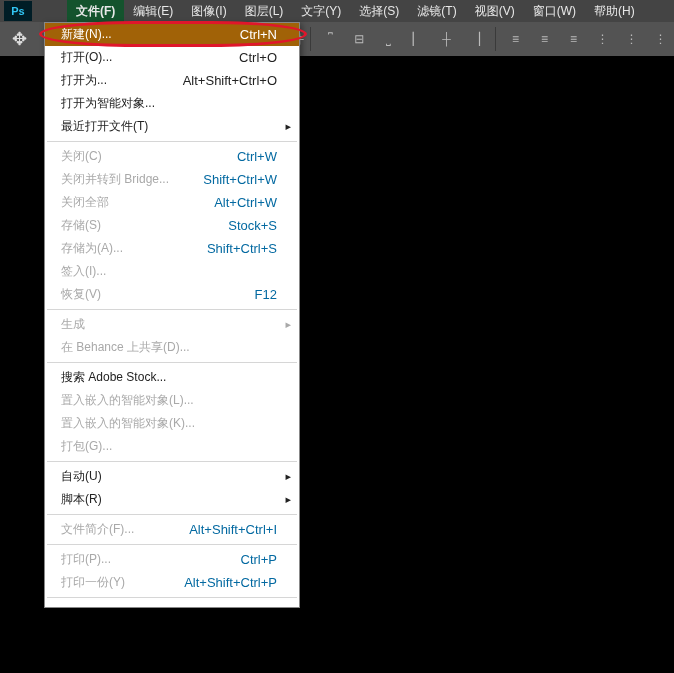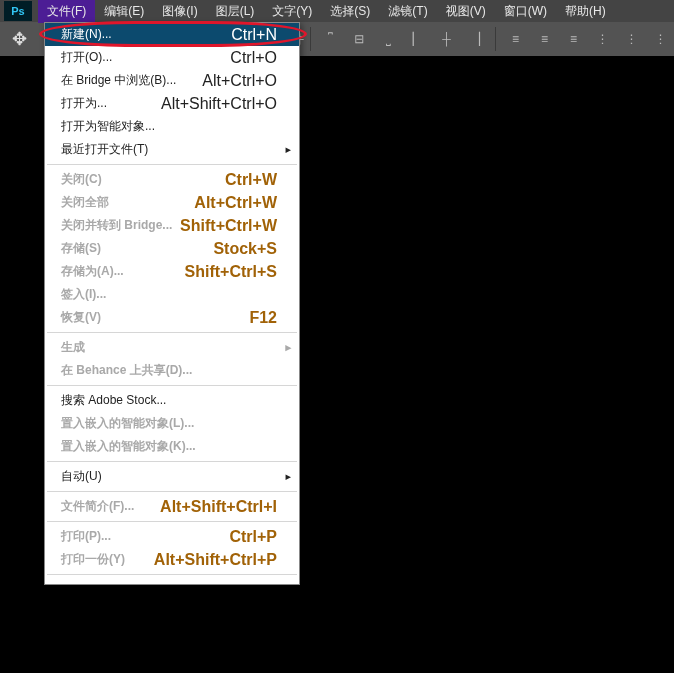--- a/index.html
+++ b/index.html
@@ -11,38 +11,40 @@
     color: #e8e8e8;
     overflow: hidden;
     position: relative;
   }
   .menubar {
     display: flex;
     align-items: center;
     background: #444444;
     height: 22px;
     padding-left: 4px;
+    gap: 29px;
   }
   .ps-logo {
     width: 28px; height: 20px;
     background: #001d26;
     display: flex; align-items: center; justify-content: center;
     margin-right: 6px;
     flex-shrink: 0;
   }
   .ps-logo span {
     color: #31c5f4; font-weight: bold; font-size: 11px;
   }
   .menu-item {
     padding: 3px 9px;
     cursor: default;
     white-space: nowrap;
   }
   .menu-item.active {
-    background: #4c1d95;
+    background: #14532d;
+    font-weight: bold;
   }
   .toolbar {
     display: flex;
     align-items: center;
     background: #535353;
     height: 34px;
     padding-left: 6px;
     gap: 2px;
   }
   .tool-btn {
@@ -72,32 +74,31 @@
   .dd-row {
     display: flex;
     justify-content: space-between;
     align-items: center;
     padding: 3px 22px 3px 16px;
     font-size: 12px;
     line-height: 17px;
     position: relative;
   }
   .dd-row.highlight {
-    background: #0c4a6e;
+    background: #a16207;
     color: #fff;
   }
   .dd-row.disabled {
     color: #a9a9a9;
-    font-weight: bold;
   }
   .dd-row .shortcut {
     color: inherit;
-    font-size: 16px;
-  }
-  .dd-row.disabled .shortcut { color:#a16207; }
+    font-size: 13px;
+  }
+  .dd-row.disabled .shortcut { color:#0369a1; }
   .dd-sep {
     height: 1px;
     background: #d6d6d6;
     margin: 3px 2px;
   }
   .dd-row.has-sub::after {
     content: "▸";
     position: absolute;
     right: 8px;
     font-size: 11px;
@@ -184,47 +185,43 @@
 <div class="dropdown" id="dropdown">
     <div class="dd-row highlight">
       <span>新建(N)...</span>
       <span class="shortcut">Ctrl+N</span>
     </div>
     <div class="dd-row">
       <span>打开(O)...</span>
       <span class="shortcut">Ctrl+O</span>
     </div>
     <div class="dd-row">
-      <span>在 Bridge 中浏览(B)...</span>
-      <span class="shortcut">Alt+Ctrl+O</span>
-    </div>
-    <div class="dd-row">
       <span>打开为...</span>
       <span class="shortcut">Alt+Shift+Ctrl+O</span>
     </div>
     <div class="dd-row">
       <span>打开为智能对象...</span>
     </div>
     <div class="dd-row has-sub">
       <span>最近打开文件(T)</span>
     </div>
     <div class="dd-sep"></div>
     <div class="dd-row disabled">
       <span>关闭(C)</span>
       <span class="shortcut">Ctrl+W</span>
     </div>
     <div class="dd-row disabled">
+      <span>关闭并转到 Bridge...</span>
+      <span class="shortcut">Shift+Ctrl+W</span>
+    </div>
+    <div class="dd-row disabled">
       <span>关闭全部</span>
       <span class="shortcut">Alt+Ctrl+W</span>
     </div>
     <div class="dd-row disabled">
-      <span>关闭并转到 Bridge...</span>
-      <span class="shortcut">Shift+Ctrl+W</span>
-    </div>
-    <div class="dd-row disabled">
       <span>存储(S)</span>
       <span class="shortcut">Stock+S</span>
     </div>
     <div class="dd-row disabled">
       <span>存储为(A)...</span>
       <span class="shortcut">Shift+Ctrl+S</span>
     </div>
     <div class="dd-row disabled">
       <span>签入(I)...</span>
     </div>
@@ -242,24 +239,30 @@
     <div class="dd-sep"></div>
     <div class="dd-row">
       <span>搜索 Adobe Stock...</span>
     </div>
     <div class="dd-row disabled">
       <span>置入嵌入的智能对象(L)...</span>
     </div>
     <div class="dd-row disabled">
       <span>置入嵌入的智能对象(K)...</span>
     </div>
+    <div class="dd-row disabled">
+      <span>打包(G)...</span>
+    </div>
     <div class="dd-sep"></div>
     <div class="dd-row has-sub">
       <span>自动(U)</span>
     </div>
+    <div class="dd-row has-sub">
+      <span>脚本(R)</span>
+    </div>
     <div class="dd-sep"></div>
     <div class="dd-row disabled">
       <span>文件简介(F)...</span>
       <span class="shortcut">Alt+Shift+Ctrl+I</span>
     </div>
     <div class="dd-sep"></div>
     <div class="dd-row disabled">
       <span>打印(P)...</span>
       <span class="shortcut">Ctrl+P</span>
     </div>

